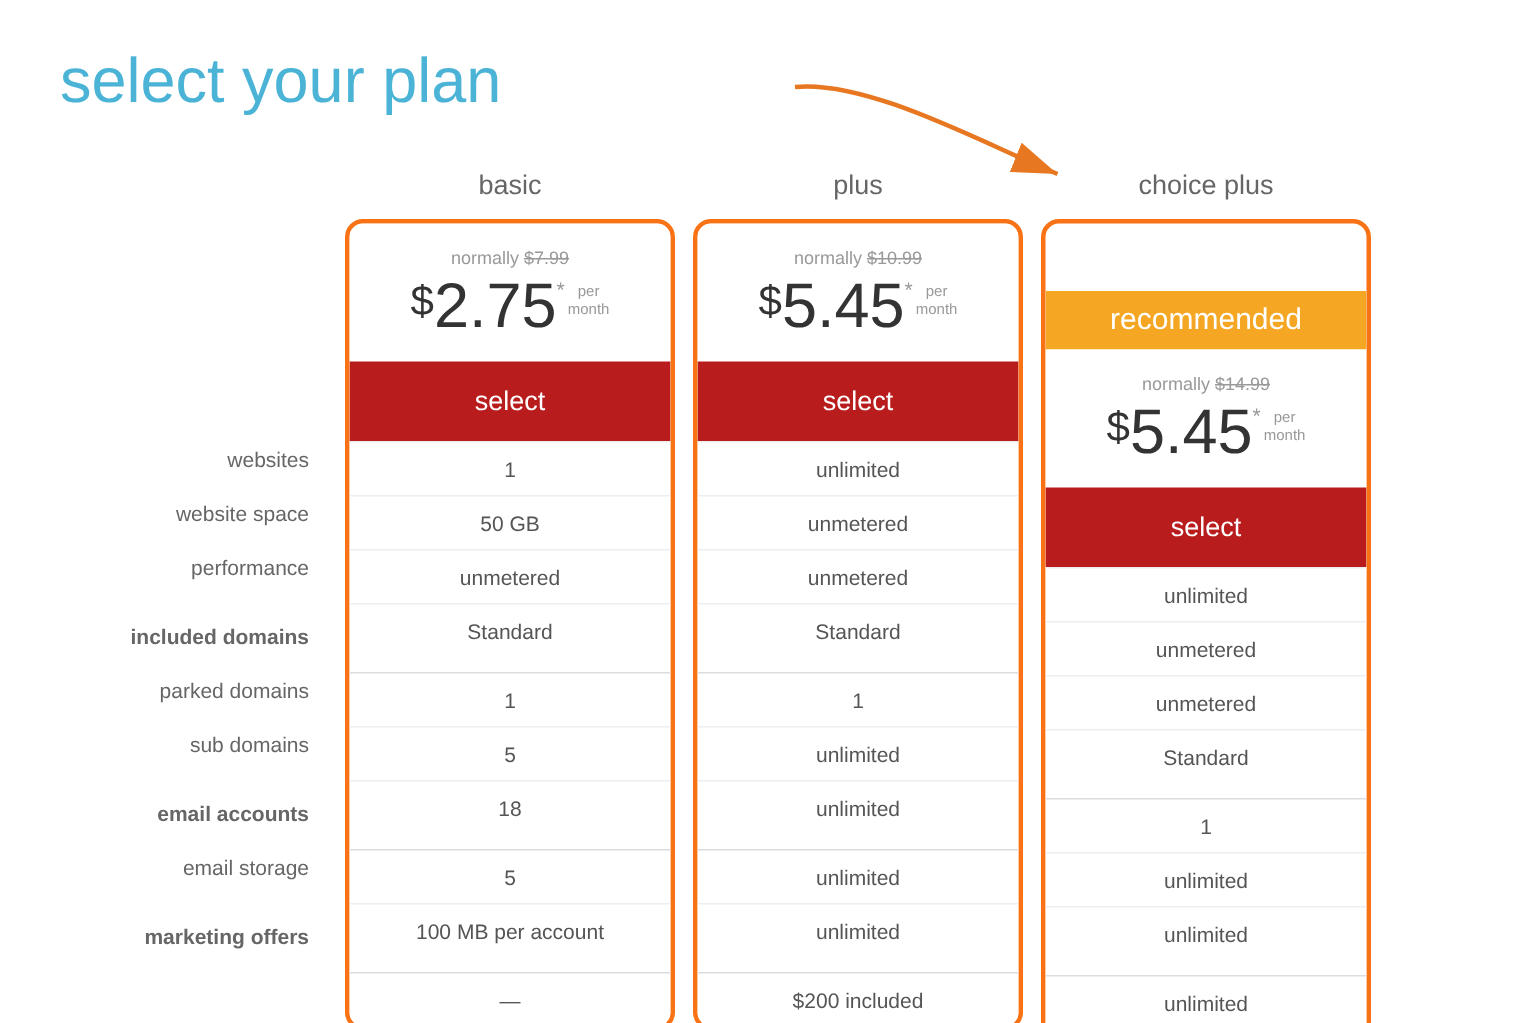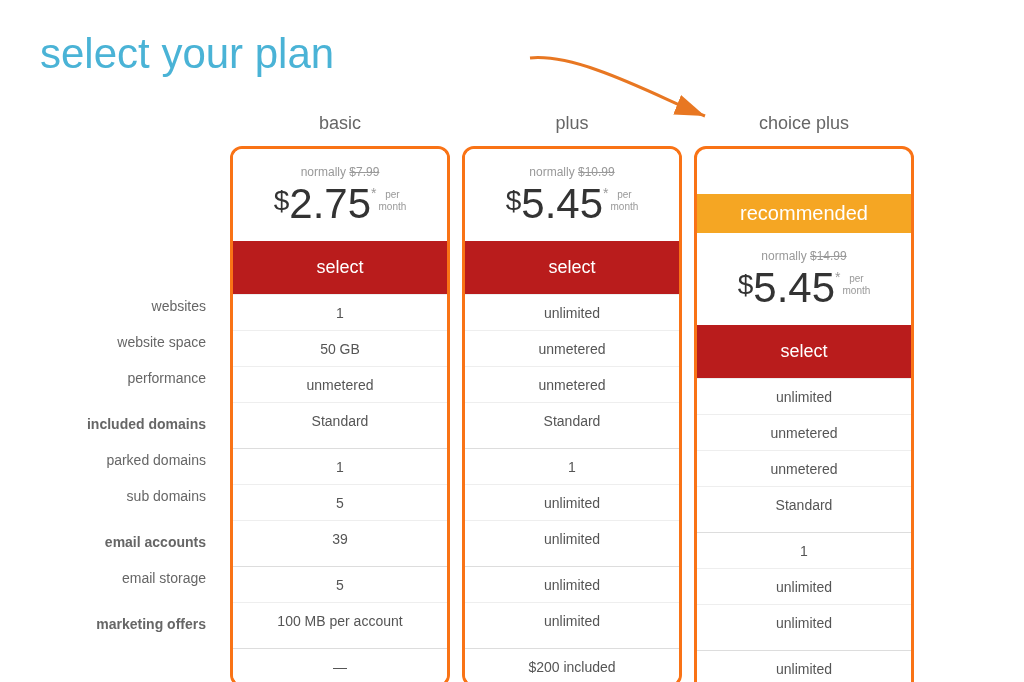--- a/index.html
+++ b/index.html
@@ -204,21 +204,21 @@
   </div>
           </div>
           <button class="select-btn">select</button>
           <div class="plan-features">
             <div class="plan-cell">1</div>
             <div class="plan-cell">50 GB</div>
             <div class="plan-cell">unmetered</div>
             <div class="plan-cell">Standard</div>
             <div class="plan-cell group-start">1</div>
             <div class="plan-cell">5</div>
-            <div class="plan-cell">39</div>
+            <div class="plan-cell">18</div>
             <div class="plan-cell group-start">5</div>
             <div class="plan-cell">100 MB per account</div>
             <div class="plan-cell group-start">—</div>
           </div>
         </div>
       </div>
       <div class="plan-column">
         <div class="plan-name">plus</div>
         <div class="plan-card">
           <div class="plan-header">

